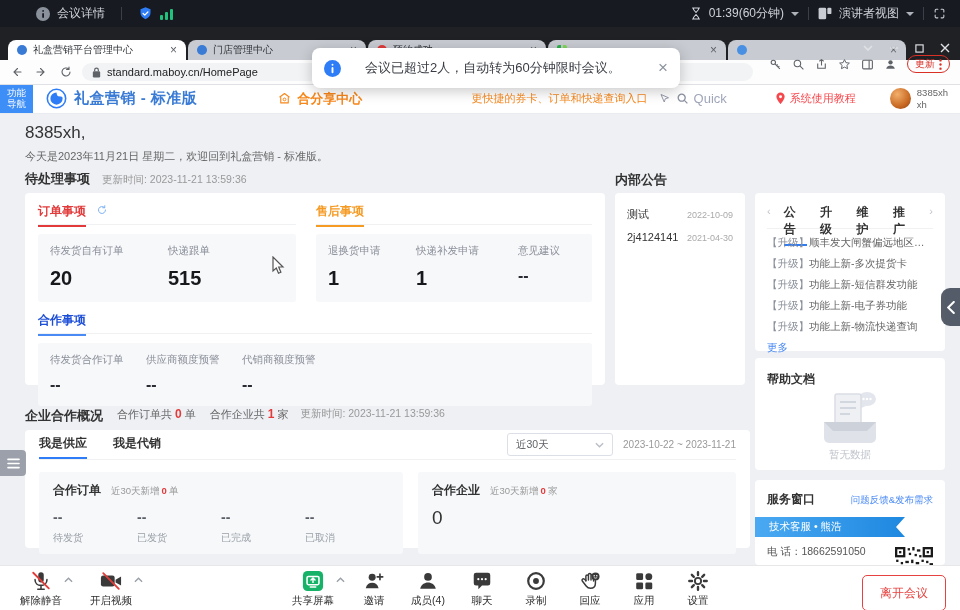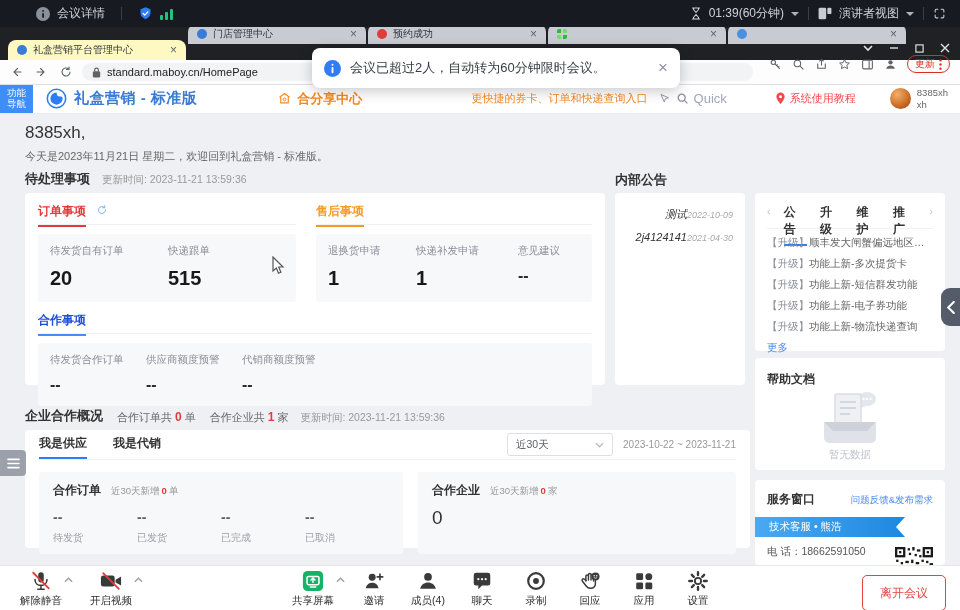--- a/index.html
+++ b/index.html
@@ -14,41 +14,41 @@
   #meetbar .left{margin-left:36px;display:flex;align-items:center;}
   #meetbar .right{margin-left:auto;margin-right:14px;display:flex;align-items:center;}
   .caret-dn{width:0;height:0;border-left:4px solid transparent;border-right:4px solid transparent;border-top:4px solid #aeb2ba;}
   .sigbars{display:flex;align-items:flex-end;gap:2px;height:12px}
   .sigbars i{display:block;width:3px;background:#1fc37d;border-radius:1px}
   
   #tabstrip{position:absolute;left:0;top:27px;width:960px;height:33px;background:#1f2125;}
   #tabs{position:absolute;left:8px;bottom:0;display:flex;}
   .tab{height:20px;display:flex;align-items:center;gap:6px;padding:0 9px;width:160px;
        border-radius:8px 8px 0 0;background:#c8ccd2;margin-right:2px;font-size:10px;color:#2f3338;}
-  .tab.active{background:#fef9c3;margin-top:16px;}
+  .tab.active{background:#ffffff;}
   .tab .ttl{flex:1;white-space:nowrap;overflow:hidden;text-overflow:ellipsis;}
   .tab .x{color:#5f6368;font-size:12px;line-height:1;}
   .fav{width:10px;height:10px;border-radius:50%;flex:none;}
   .fav.grid{border-radius:2px;background:linear-gradient(#2fb44c,#2fb44c) 0 0/4px 4px no-repeat,
             linear-gradient(#7ed957,#7ed957) 6px 0/4px 4px no-repeat,
             linear-gradient(#7ed957,#7ed957) 0 6px/4px 4px no-repeat,
             linear-gradient(#2fb44c,#2fb44c) 6px 6px/4px 4px no-repeat;}
   #winctl{position:absolute;right:10px;top:16px;display:flex;align-items:center;gap:16px;color:#dfe1e5;}
   
   #btoolbar{position:absolute;left:0;top:60px;width:960px;height:24px;background:#fdfdfe;
             border-bottom:1px solid #dfe1e5;display:flex;align-items:center;z-index:5;}
   #btoolbar .nav{display:flex;align-items:center;gap:12px;margin:0 10px 0 10px;}
   #omnibox{flex:1;height:18px;display:flex;align-items:center;gap:6px;background:#f1f3f4;
            border-radius:9px;padding:0 10px;font-size:11px;color:#202124;}
   #btoolbar .ricons{display:flex;align-items:center;gap:10px;margin:0 10px 16px 16px;}
   #updatechip{display:flex;align-items:center;gap:4px;border:1px solid #d93025;color:#d93025;
               border-radius:10px;padding:1px 7px;font-size:10px;}
   
   #toast{position:absolute;left:312px;top:48px;width:344px;height:40px;background:#fff;border-radius:8px;
-         box-shadow:0 3px 14px rgba(0,0,0,.22);display:flex;align-items:center;gap:9px;padding:0 12px;
+         box-shadow:0 3px 14px rgba(0,0,0,.22);display:flex;align-items:center;gap:24px;padding:0 12px;
          z-index:60;font-size:13px;color:#3a3d44;}
   #toast .x{margin-left:auto;color:#8d939e;font-size:17px;}
   
   #appheader{position:absolute;left:0;top:84px;width:960px;height:29px;background:#fff;
              border-bottom:1px solid #e9ebf0;display:flex;align-items:center;z-index:4;}
   #fnav{width:33px;height:29px;background:#3e8ef7;color:#fff;font-size:9.5px;display:flex;flex-direction:column;
         align-items:center;justify-content:center;line-height:1.15;flex:none;}
   #brand{display:flex;align-items:center;gap:7px;margin-left:13px;}
   #brand .t{font-size:15px;font-weight:bold;color:#3a7bd5;letter-spacing:.5px;}
   #sharecenter{display:flex;align-items:center;gap:5px;margin-left:80px;color:#f8871a;font-size:13px;font-weight:bold;}
@@ -78,21 +78,21 @@
   .statrow{display:flex;}
   .stat{margin-right:16px;}
   .stat .lb{font-size:10.5px;color:#8b8f99;white-space:nowrap;}
   .stat .vl{font-size:20px;font-weight:bold;color:#17181c;margin-top:9px;}
   .stat .vl.dash{font-size:16px;color:#2a2c33;}
   .pcols{display:flex;gap:20px;}
   .pcol1{width:258px;}.pcol2{flex:1;}
   
   #notice-hd{position:absolute;left:615px;top:57px;}
   #notice-card{left:615px;top:80px;width:130px;height:192px;padding:14px 12px;box-sizing:border-box;}
-  .ntc-row{display:flex;justify-content:flex-end;align-items:baseline;margin-bottom:9px;font-style:italic;}
+  .ntc-row{display:flex;justify-content:space-between;align-items:baseline;margin-bottom:9px;}
   .ntc-row .t{font-size:11px;color:#333;}
   .ntc-row .d{font-size:9px;color:#aaa;}
   
   #news-card{left:755px;top:80px;width:190px;height:158px;padding:11px 12px;box-sizing:border-box;}
   #newstabs{display:flex;align-items:flex-start;gap:13px;border-bottom:1px solid #f0f1f3;height:24px;}
   #newstabs .arr{color:#c0c4cc;font-size:11px;margin-top:1px;}
   .newstab{font-size:12px;font-weight:bold;color:#333;padding-bottom:6px;border-bottom:2px solid transparent;}
   .newstab.active{border-color:#2e7cf6;}
   .news-item{display:flex;font-size:10.5px;color:#666;margin-top:7px;white-space:nowrap;overflow:hidden;}
   .news-item .tag{color:#8a8f99;flex:none;text-align:right;}
@@ -104,21 +104,21 @@
   #svc-card{left:755px;top:367px;width:190px;height:85px;padding:11px 12px;box-sizing:border-box;}
   #svc-hd{display:flex;justify-content:space-between;align-items:baseline;}
   #svc-link{font-size:9.5px;color:#4a8af4;}
   #ribbon{margin:9px 0 0 -12px;width:150px;height:20px;background:linear-gradient(90deg,#4aa9f2,#1e88e0);
           color:#fff;font-size:10.5px;display:flex;align-items:center;padding-left:14px;box-sizing:border-box;
           clip-path:polygon(0 0,100% 0,calc(100% - 9px) 50%,100% 100%,0 100%);}
   #svc-rows{display:flex;margin-top:8px;}
   .svc-line{font-size:10.5px;color:#555;margin-bottom:6px;white-space:nowrap;}
   #qr{margin-left:auto;margin-top:2px;}
   
-  #ov-hd{position:absolute;left:25px;top:294px;display:flex;align-items:flex-end;}
+  #ov-hd{position:absolute;left:25px;top:294px;display:flex;align-items:flex-start;}
   .ov-stat{font-size:11px;color:#666;margin-left:14px;}
   .ov-stat b{color:#e23a3a;font-size:12px;margin:0 3px;}
   #ov-card{left:25px;top:317px;width:725px;height:118px;padding:0 14px 12px;box-sizing:border-box;}
   #ov-tabs{height:29px;border-bottom:1px solid #f0f1f3;display:flex;align-items:center;gap:26px;position:relative;}
   .ov-tab{font-size:12px;color:#333;font-weight:bold;height:100%;display:flex;align-items:center;border-bottom:2px solid transparent;box-sizing:border-box;}
   .ov-tab.active{border-color:#2e7cf6;}
   .ov-tab.plain{font-weight:bold;}
   #ov-range{margin-left:auto;display:flex;align-items:center;gap:10px;}
   #rangesel{width:88px;height:21px;border:1px solid #dcdfe6;border-radius:3px;background:#fff;display:flex;
             align-items:center;justify-content:space-between;padding:0 8px;font-size:10.5px;color:#606266;}

